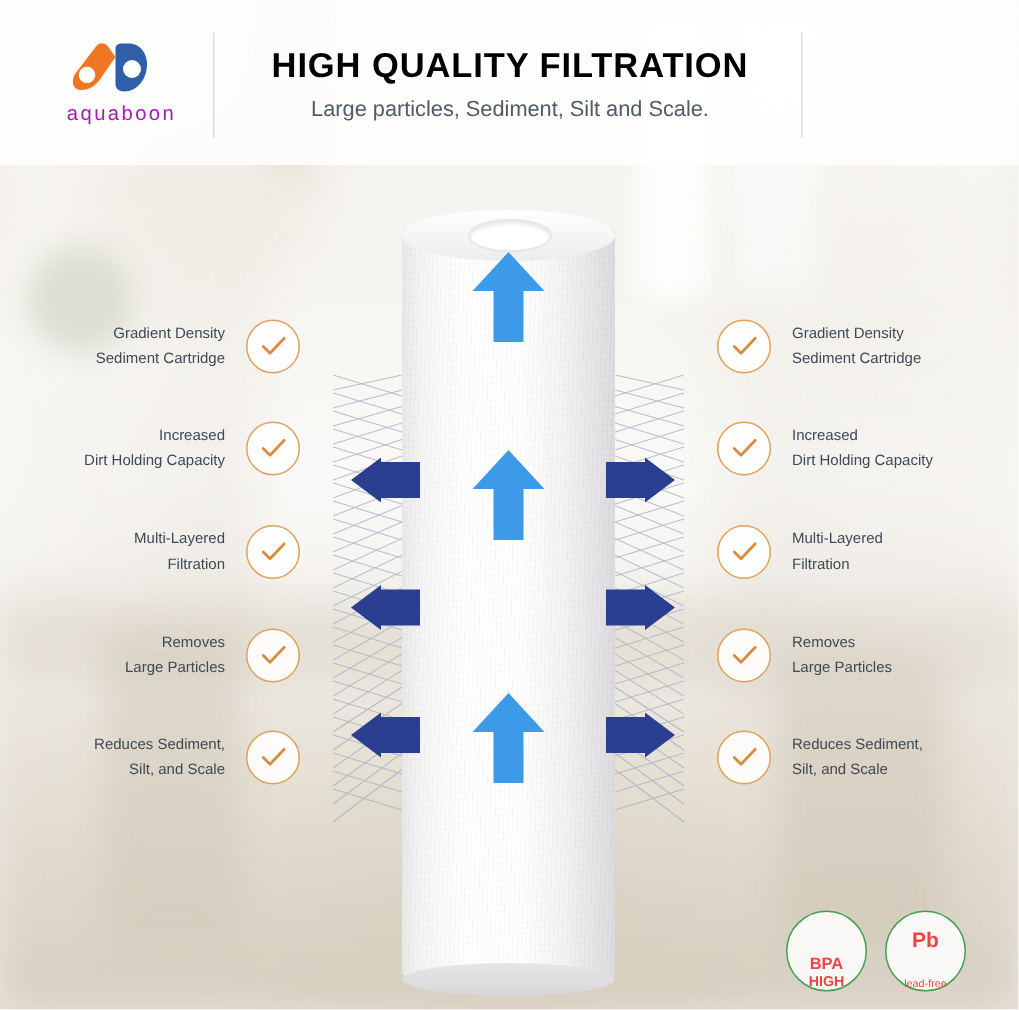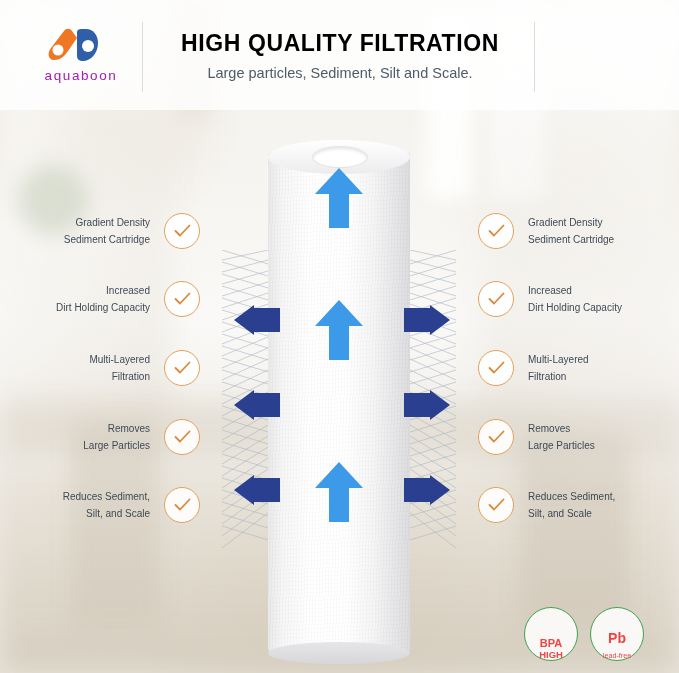--- a/index.html
+++ b/index.html
@@ -127,21 +127,21 @@
     position:absolute;width:52px;height:52px;border-radius:50%;
     border:1.6px solid #3fa34d;display:flex;flex-direction:column;
     align-items:center;justify-content:flex-end;color:#ef4444;
     background:rgba(255,255,255,0.85);
   }
   #bpaBadge{left:8px;top:2px;}
   #bpaBadge .l1{font-size:11px;font-weight:bold;line-height:12px;}
   #bpaBadge .l2{font-size:9.5px;font-weight:bold;line-height:11px;}
   #leadBadge{left:74px;top:2px;}
   #leadBadge .pb{font-size:14px;font-weight:bold;line-height:14px;}
-  #leadBadge .l2{font-size:7.2px;line-height:9px;margin-top:6px;}
+  #leadBadge .l2{font-size:7.2px;line-height:9px;margin-top:18px;}
 </style>
 </head>
 <body>
 
 <div id="bg">
   <div class="blurshape window"></div>
   <div class="blurshape windowbar"></div>
   <div class="blurshape lamp"></div>
   <div class="blurshape plant"></div>
   <div class="blurshape counter"></div>

